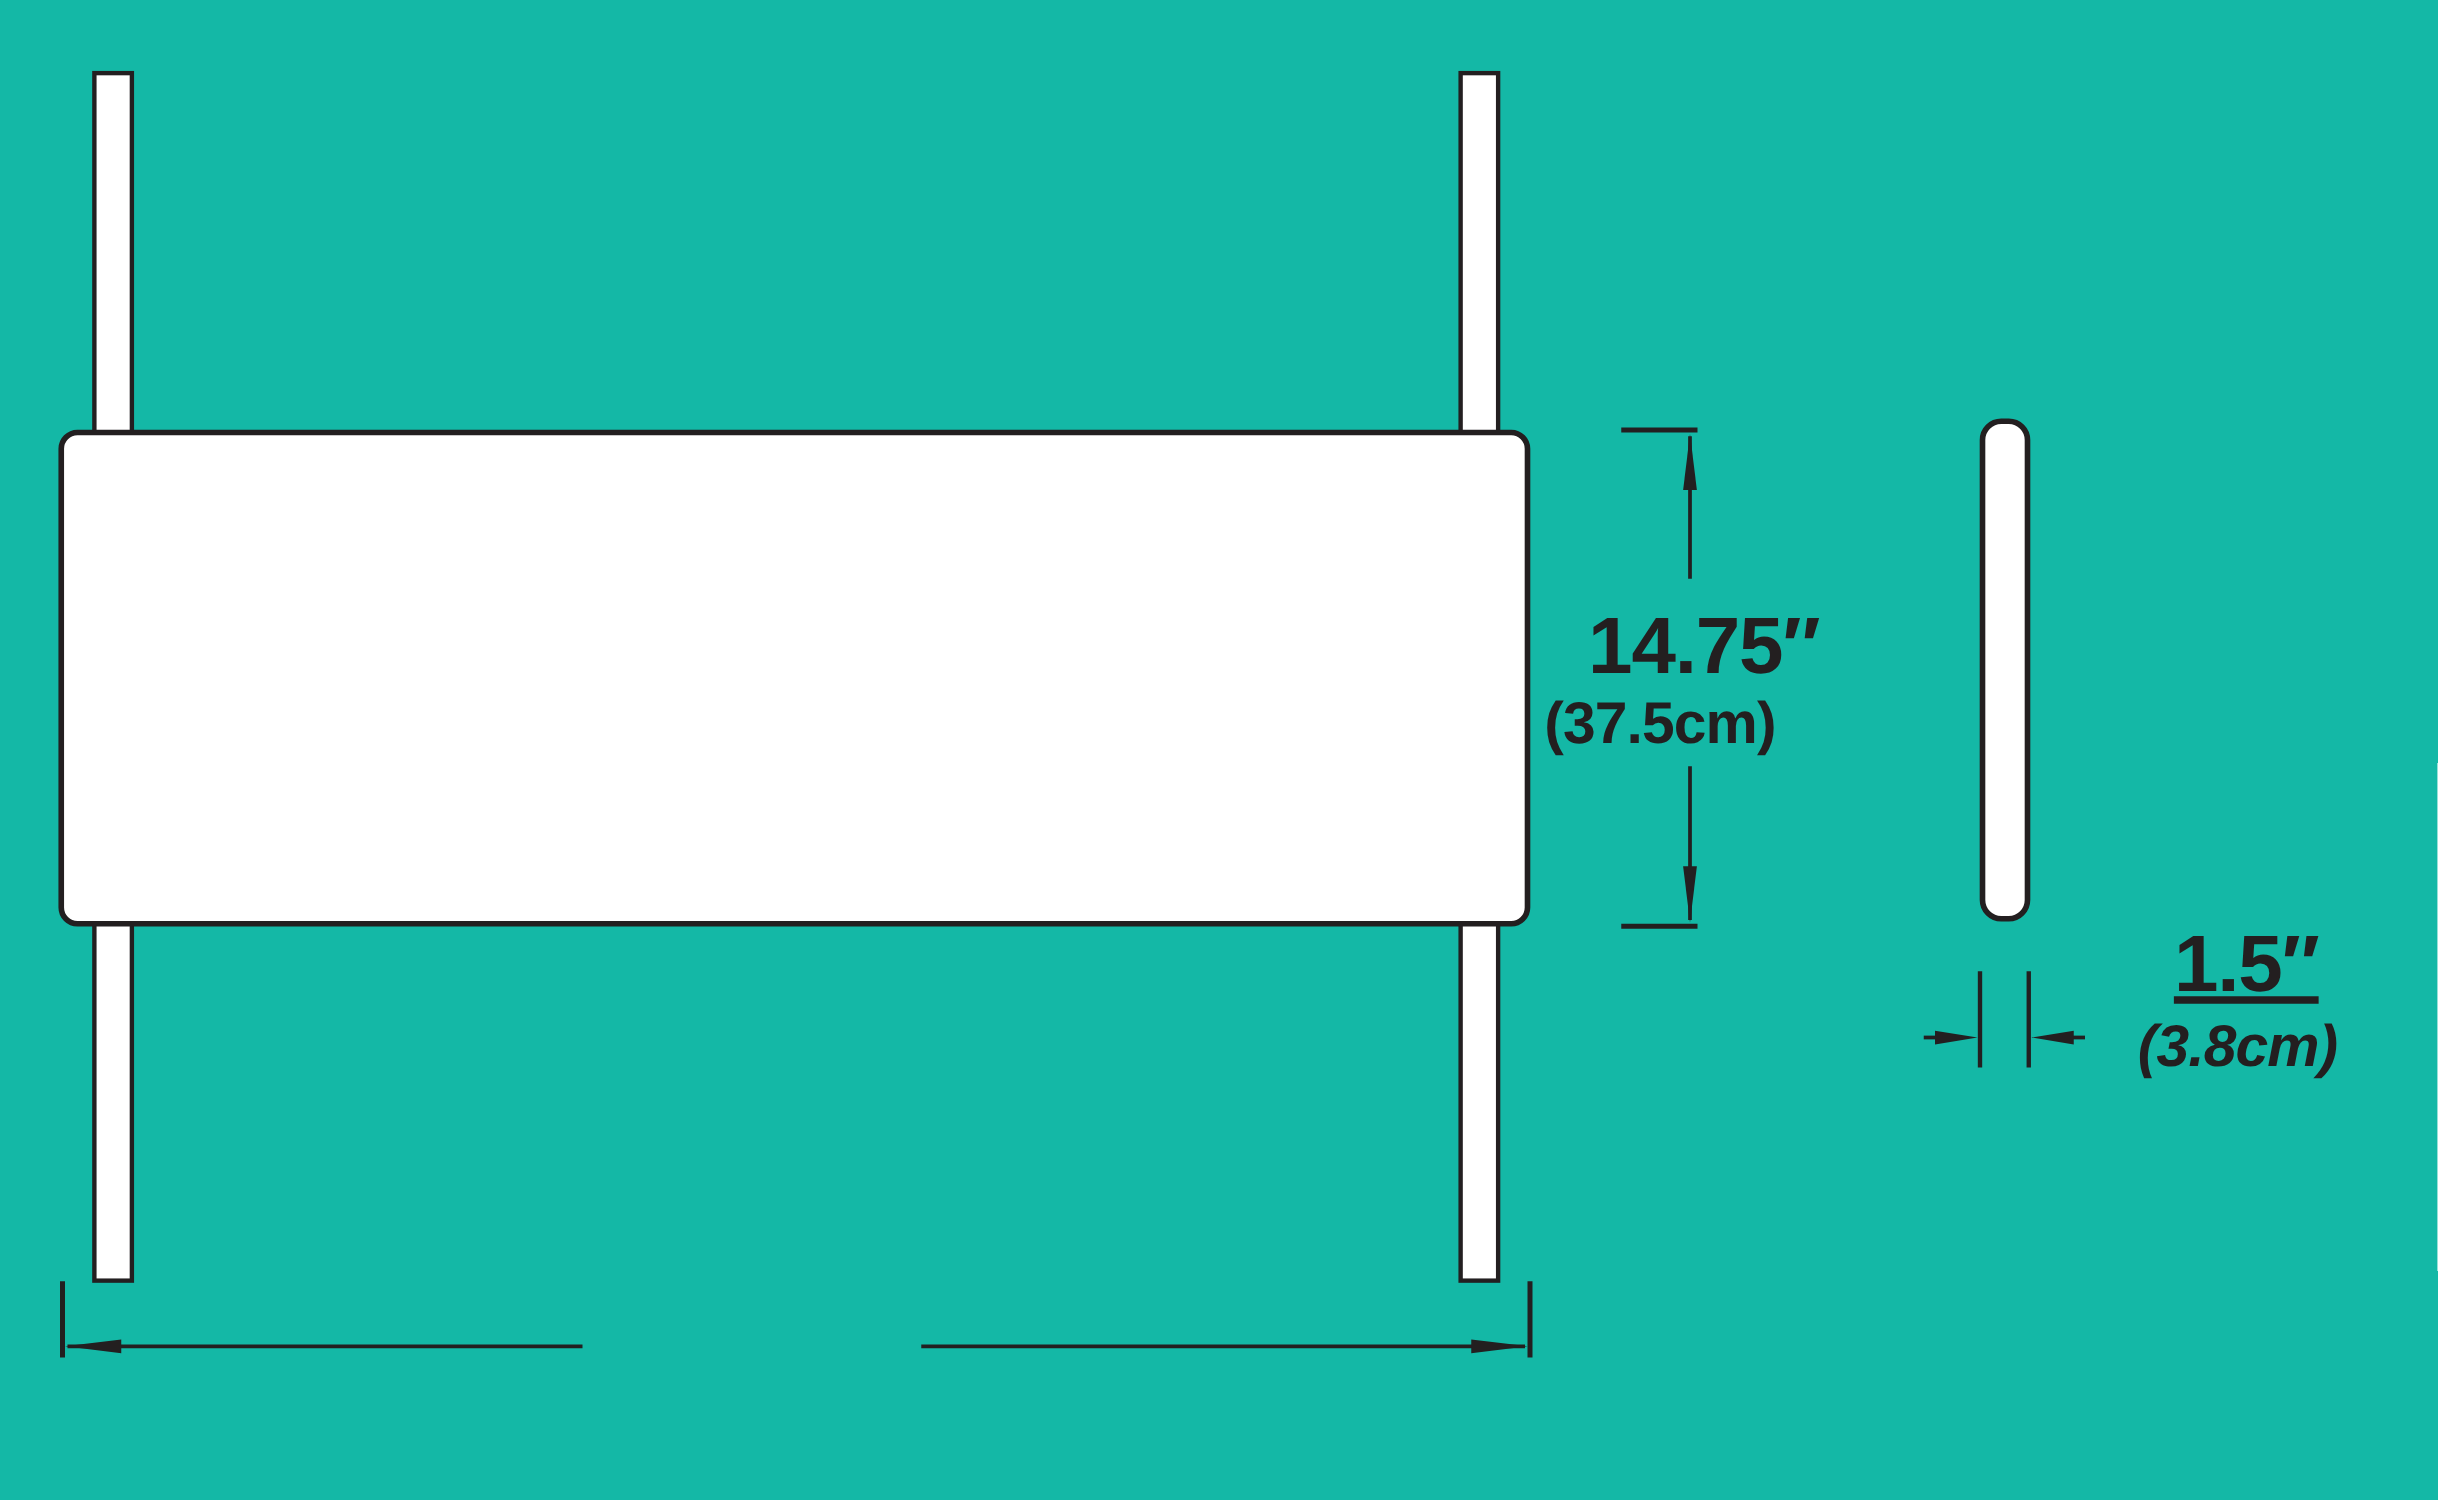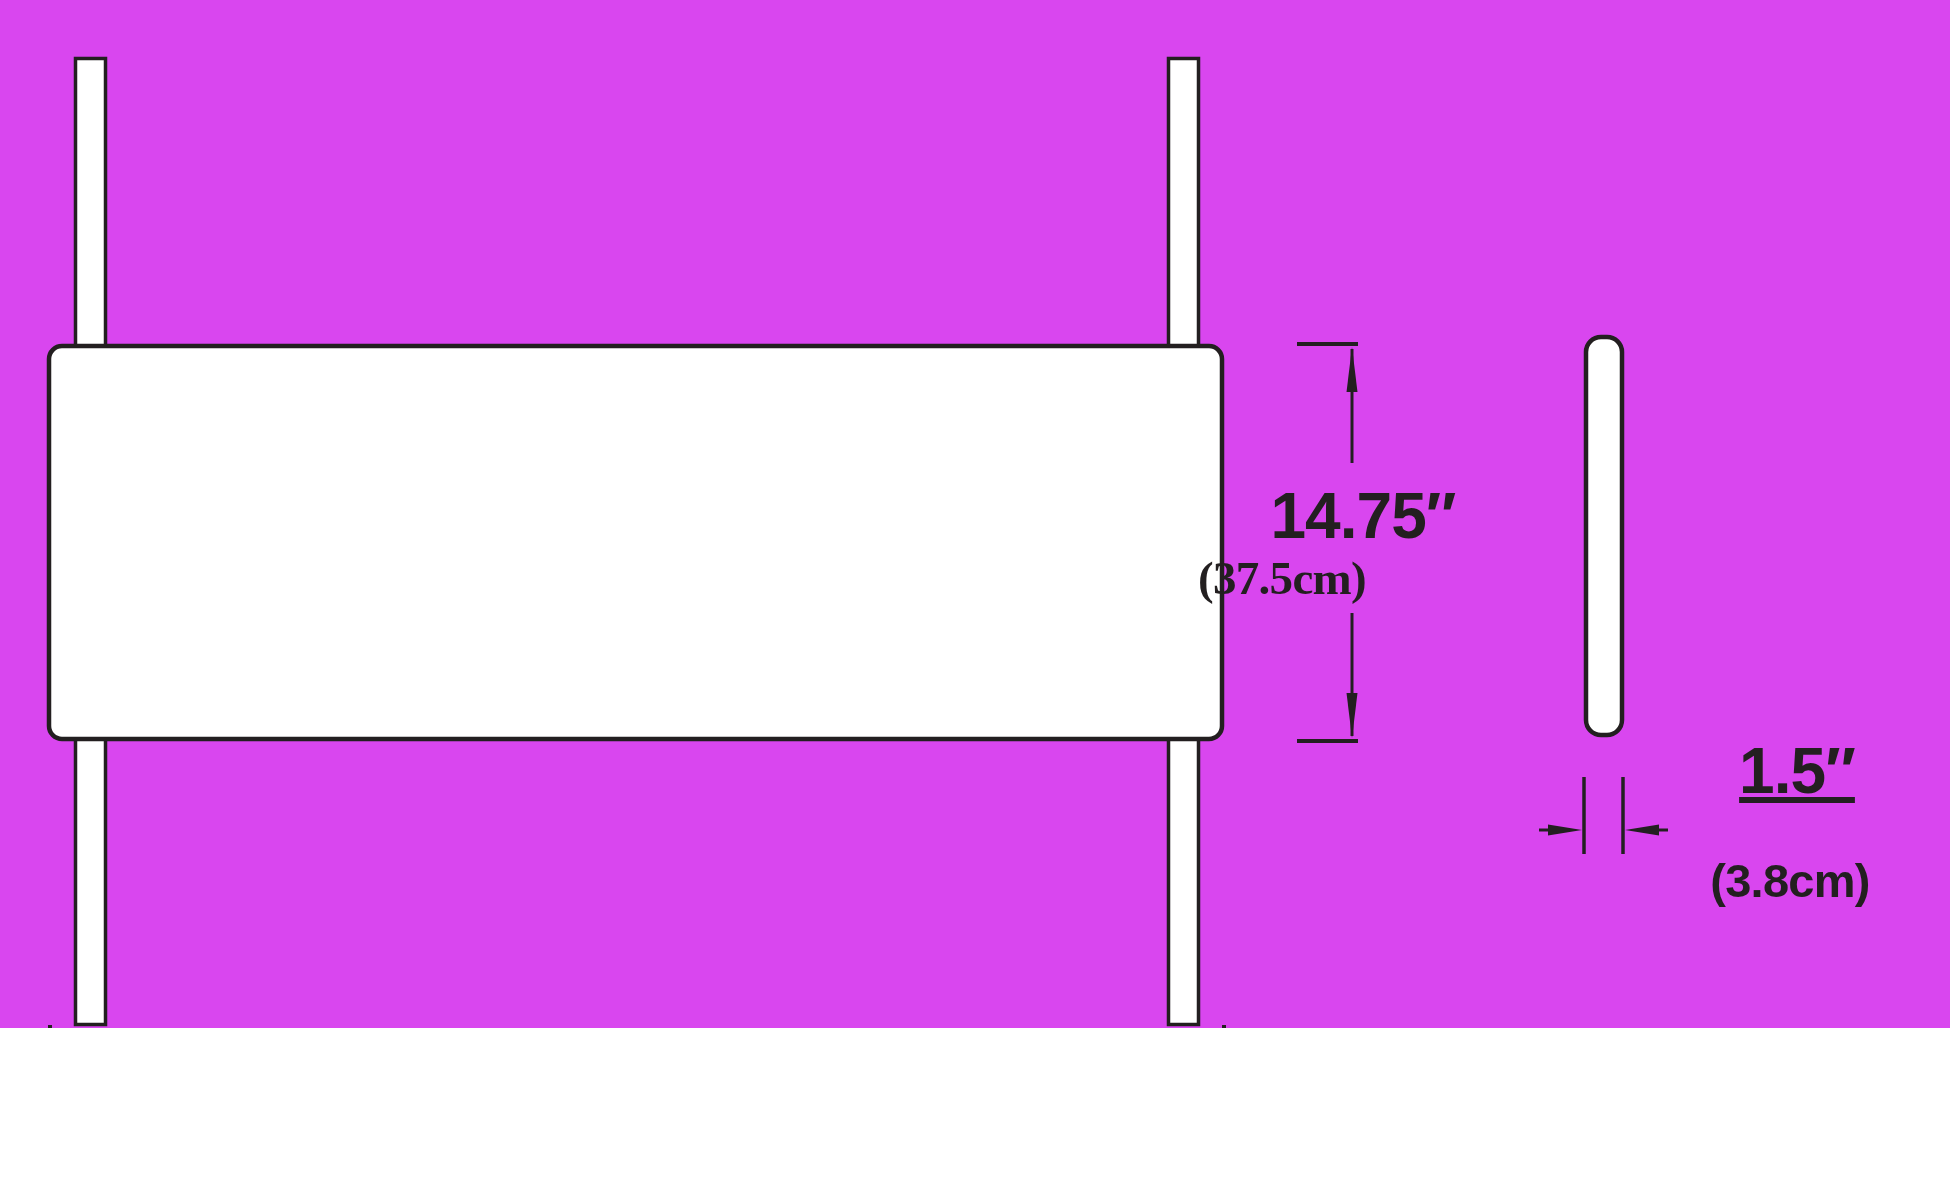--- a/index.html
+++ b/index.html
@@ -3,22 +3,22 @@
 <meta charset="utf-8">
 <style>
   html, body {
     margin: 0;
     padding: 0;
     background: #ffffff;
   }
   .stage {
     position: relative;
     width: 1950px;
-    height: 1028px;
-    background: #d946ef;
+    height: 1200px;
+    background: #14b8a6;
     overflow: hidden;
     font-family: "Liberation Sans", "DejaVu Sans", sans-serif;
   }
   .linework {
     position: absolute;
     left: 0;
     top: 0;
     width: 1950px;
     height: 1200px;
     display: block;
@@ -29,25 +29,25 @@
     color: #231f20;
     font-weight: bold;
     line-height: 1;
     white-space: nowrap;
     letter-spacing: -0.015em;
   }
   .dim-label.inches { font-size: 64px; }
   .dim-label.metric { font-size: 47px; }
 
   .label-height-in   { left: 1363px; top: 516px; }
-  .label-height-cm   { left: 1282px; top: 578px; font-family: Liberation Serif, serif; }
+  .label-height-cm   { left: 1328px; top: 578px; }
   .label-width-in    { left: 612px;  top: 1046px; }
   .label-width-cm    { left: 602px;  top: 1108px; }
   .label-thick-in    { left: 1797px; top: 771px; text-decoration: underline; }
-  .label-thick-cm    { left: 1790px; top: 880px; }
+  .label-thick-cm    { left: 1790px; top: 836px; font-style: italic; }
 </style>
 </head>
 <body>
 
 <div class="stage">
 
   <svg class="linework" viewBox="0 0 1950 1200" xmlns="http://www.w3.org/2000/svg" fill="none" stroke="#231f20" stroke-linecap="butt">
 
     <g>
       <rect x="75.5" y="58.5" width="30" height="966" fill="#ffffff" stroke-width="3.5"></rect>

